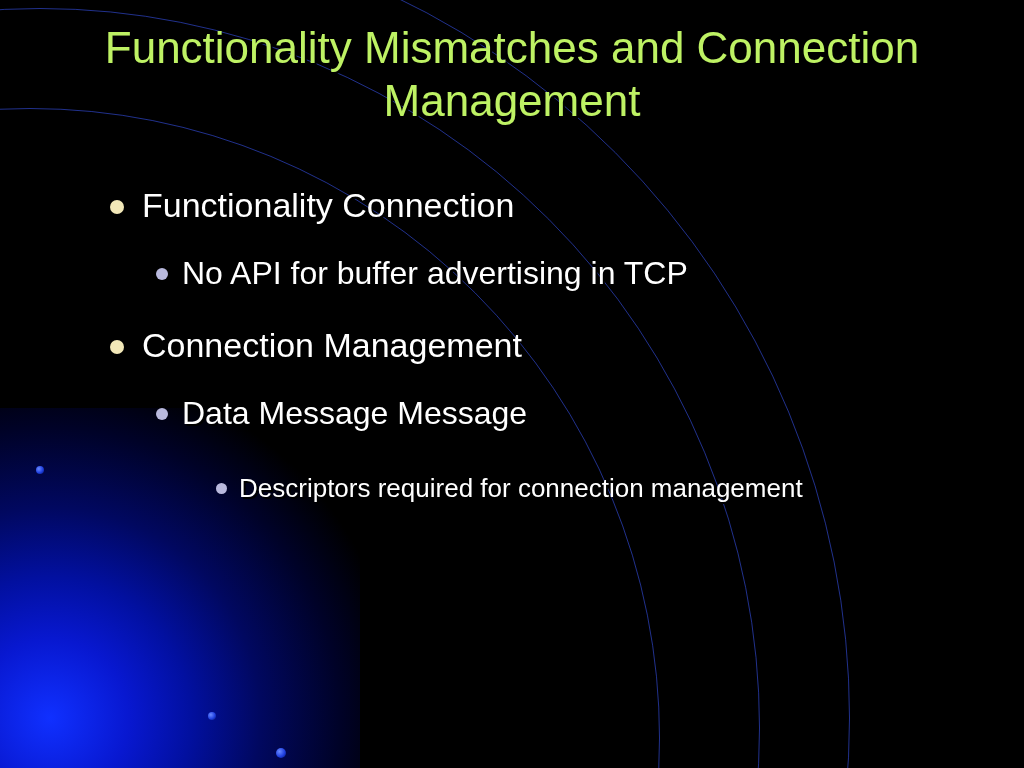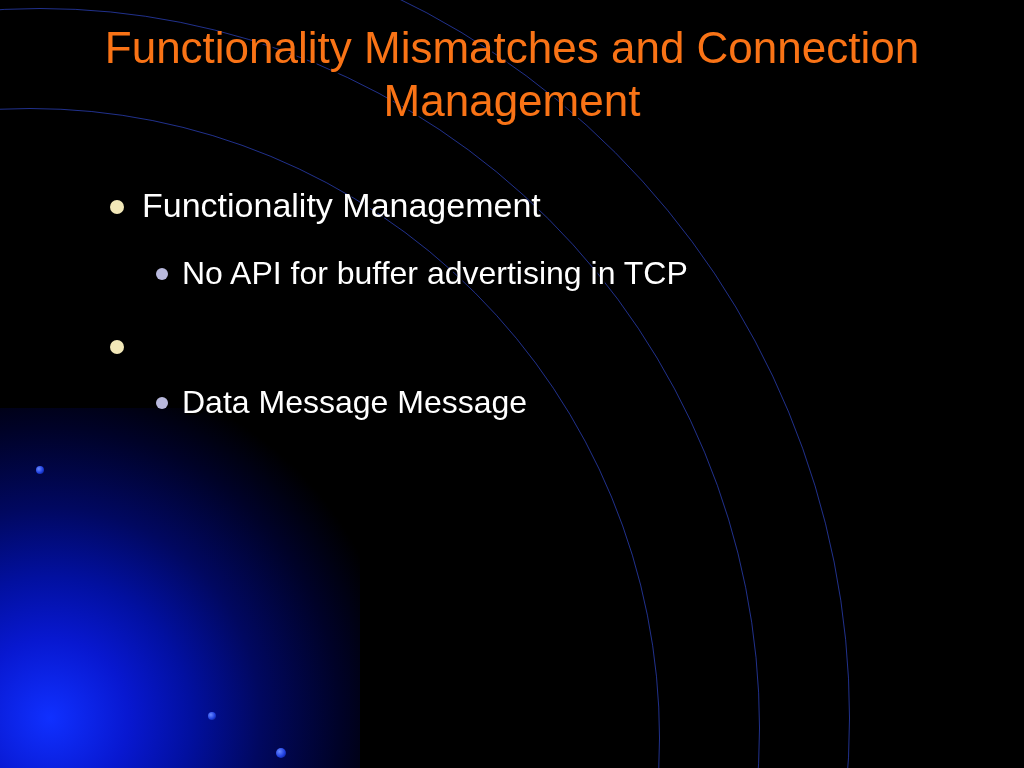--- a/index.html
+++ b/index.html
@@ -44,21 +44,21 @@
   .dot1 { left: 36px;  bottom: 294px; }
   .dot2 { left: 208px; bottom: 48px; }
   .dot3 { left: 276px; bottom: 10px; width: 10px; height: 10px; }
 
   .slide {
     position: relative;
     width: 100%; height: 100%;
     padding: 22px 60px 40px 60px;
   }
   .title {
-    color: #f97316;
+    color: #bef264;
     font-size: 44px;
     text-align: center;
     line-height: 1.2;
     text-shadow: 2px 2px 0 #000;
     margin-bottom: 58px;
     font-weight: 400;
   }
   .content { padding-left: 50px; }
   .lvl1, .lvl2, .lvl3 {
     display: flex;
@@ -88,32 +88,37 @@
 <div class="dot dot2"></div>
 <div class="dot dot3"></div>
 
 <div class="slide">
   <h1 class="title">Functionality Mismatches and Connection Management</h1>
 
   <div class="content">
 
     <div class="lvl1">
       <span class="bullet"></span>
-      <span>Functionality Management</span>
+      <span>Functionality Connection</span>
     </div>
 
     <div class="lvl2">
       <span class="bullet"></span>
       <span>No API for buffer advertising in TCP</span>
     </div>
 
     <div class="lvl1">
       <span class="bullet"></span>
+      <span>Connection Management</span>
     </div>
 
     <div class="lvl2">
       <span class="bullet"></span>
       <span>Data Message Message</span>
     </div>
 
+    <div class="lvl3">
+      <span class="bullet"></span>
+      <span>Descriptors required for connection management</span>
+    </div>
 
   </div>
 </div>
 
 </body></html>

